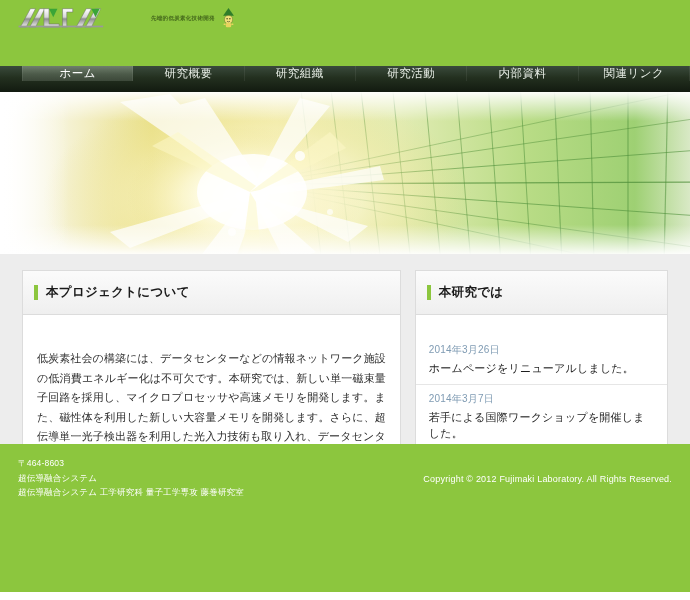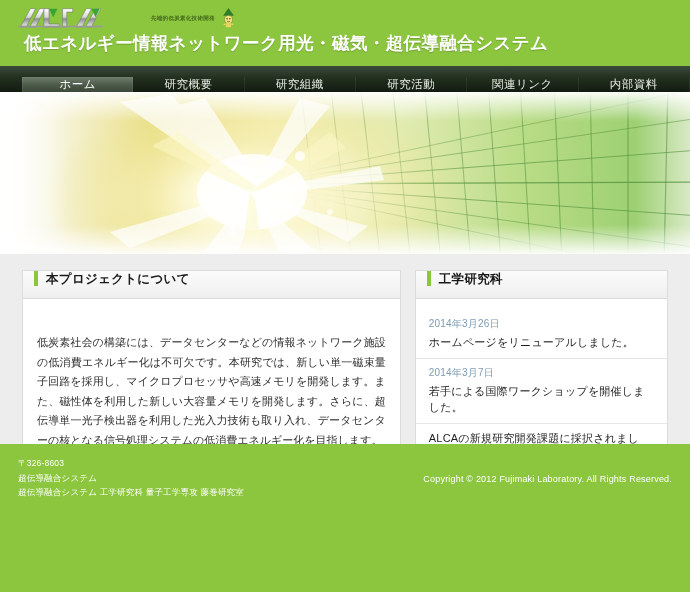--- a/index.html
+++ b/index.html
@@ -66,21 +66,21 @@
     white-space: nowrap;
     text-shadow: 0 1px 1px rgba(60,90,20,0.35);
   }
 
   
   .nav {
     height: 28px;
     background: linear-gradient(to bottom, #3a4a3c 0%, #23301f 45%, #121a10 100%);
     border-top: 2px solid #8cc63e;
     display: flex;
-    align-items: flex-end;
+    align-items: flex-start;
     padding-left: 22px;
     position: relative;
     z-index: 5;
   }
 
   .nav-item {
     width: 112px;
     display: flex;
     align-items: center;
     justify-content: center;
@@ -126,22 +126,23 @@
     background: #ffffff;
     border: 1px solid #dcdcdc;
   }
 
   .panel-left { width: 380px; }
   .panel-right { width: 254px; }
 
   .panel-head {
     background: linear-gradient(to bottom, #fbfbfb 0%, #efefef 100%);
     border-bottom: 1px solid #dcdcdc;
-    height: 28px;
+    height: 44px;
     display: flex;
+    align-items: center;
     padding-left: 11px;
   }
 
   .accent-bar {
     width: 4px;
     height: 15px;
     background: #8cc63e;
     margin-right: 8px;
     flex: none;
   }
@@ -156,21 +157,21 @@
   .panel-body { padding: 13px 14px 20px 14px; margin-top: 21px; }
 
   .intro-text {
     font-size: 11px;
     line-height: 1.78;
     color: #2e2e2e;
     text-align: justify;
   }
 
   
-  .news-list { padding: 11px 0 2px 0; }
+  .news-list { padding: 21px 0 2px 0; }
 
   .news-item {
     padding: 7px 13px 8px 13px;
     border-bottom: 1px solid #e6e6e6;
     cursor: pointer;
   }
   .news-item:last-child { border-bottom: none; }
 
   .news-date {
     font-size: 10px;
@@ -245,41 +246,40 @@
       <circle cx="11" cy="16" r="5.2" fill="#f2e27a" stroke="#6b6b2a" stroke-width="0.6"></circle>
       <circle cx="9.2" cy="15" r="0.9" fill="#3a3a1a"></circle>
       <circle cx="12.8" cy="15" r="0.9" fill="#3a3a1a"></circle>
       <path d="M9 18.2 Q11 19.8 13 18.2" stroke="#3a3a1a" stroke-width="0.8" fill="none"></path>
       <rect x="7.5" y="20.5" width="7" height="5.5" rx="1.6" fill="#e8d45f"></rect>
       <rect x="4.5" y="21" width="3" height="2" rx="1" fill="#e8d45f"></rect>
       <rect x="14.5" y="21" width="3" height="2" rx="1" fill="#e8d45f"></rect>
     </svg>
   </div>
 
-  <div class="site-title">低エネルギー情報ネットワーク用光・磁気・超伝導融合システム</div>
 </div>
 
 <nav class="nav">
   <div class="nav-item active">
     <span>ホーム</span>
   </div>
   <div class="nav-item">
     <span>研究概要</span>
   </div>
   <div class="nav-item">
     <span>研究組織</span>
   </div>
   <div class="nav-item">
     <span>研究活動</span>
   </div>
   <div class="nav-item">
+    <span>内部資料</span>
+  </div>
+  <div class="nav-item">
     <span>関連リンク</span>
-  </div>
-  <div class="nav-item">
-    <span>内部資料</span>
   </div>
 </nav>
 
 <div class="hero">
   <svg viewBox="0 0 690 162" preserveAspectRatio="none">
     <defs>
       <linearGradient id="bgx" x1="0" y1="0" x2="1" y2="0">
         <stop offset="0%" stop-color="#ffffff"></stop>
         <stop offset="9%" stop-color="#f6f3d8"></stop>
         <stop offset="22%" stop-color="#e9e08a"></stop>
@@ -379,21 +379,21 @@
       <span class="panel-title">本プロジェクトについて</span>
     </div>
     <div class="panel-body">
       <p class="intro-text">低炭素社会の構築には、データセンターなどの情報ネットワーク施設の低消費エネルギー化は不可欠です。本研究では、新しい単一磁束量子回路を採用し、マイクロプロセッサや高速メモリを開発します。また、磁性体を利用した新しい大容量メモリを開発します。さらに、超伝導単一光子検出器を利用した光入力技術も取り入れ、データセンターの核となる信号処理システムの低消費エネルギー化を目指します。</p>
     </div>
   </section>
 
   <section class="panel panel-right">
     <div class="panel-head">
       <span class="accent-bar"></span>
-      <span class="panel-title">工学研究科</span>
+      <span class="panel-title">本研究では</span>
     </div>
     <div class="news-list">
 
       <div class="news-item">
         <div class="news-date">2014年3月26日</div>
         <div class="news-link">ホームページをリニューアルしました。</div>
       </div>
 
       <div class="news-item">
         <div class="news-date">2014年3月7日</div>
@@ -403,18 +403,18 @@
       <div class="news-item">
         <div class="news-link">ALCAの新規研究開発課題に採択されました。</div>
       </div>
 
     </div>
   </section>
 </div>
 
 <footer class="footer">
   <div class="footer-address">
-    <div>〒326-8603</div>
+    <div>〒464-8603</div>
     <div>超伝導融合システム</div>
     <div>超伝導融合システム 工学研究科 量子工学専攻 藤巻研究室</div>
   </div>
   <div class="footer-copy">Copyright © 2012 Fujimaki Laboratory. All Rights Reserved.</div>
 </footer>
 
 </body></html>

